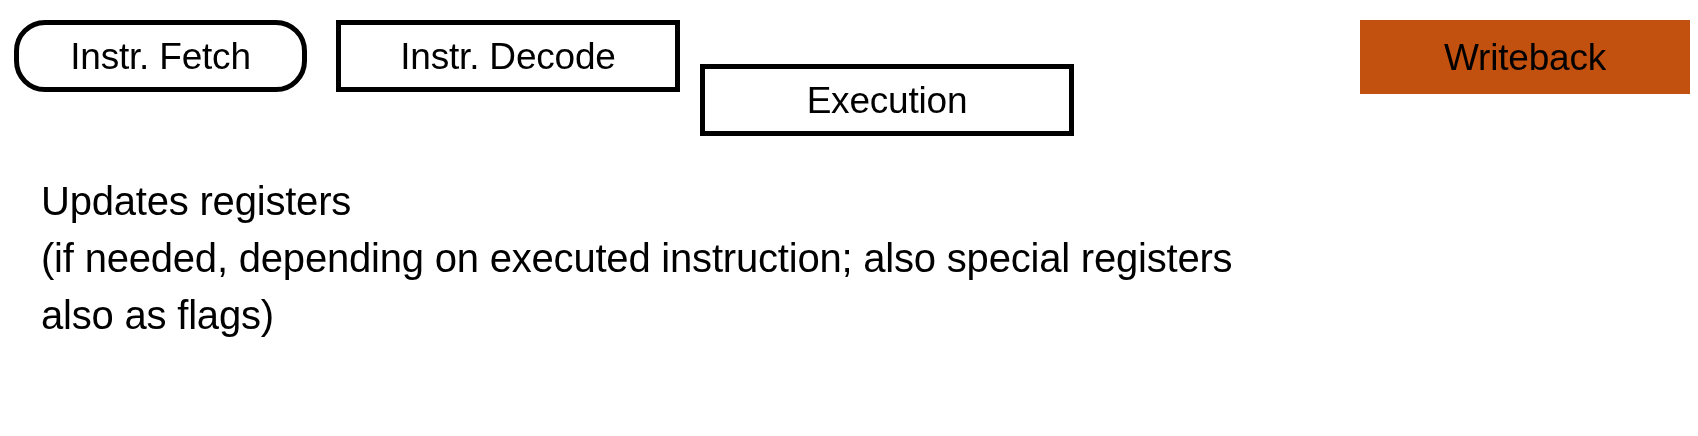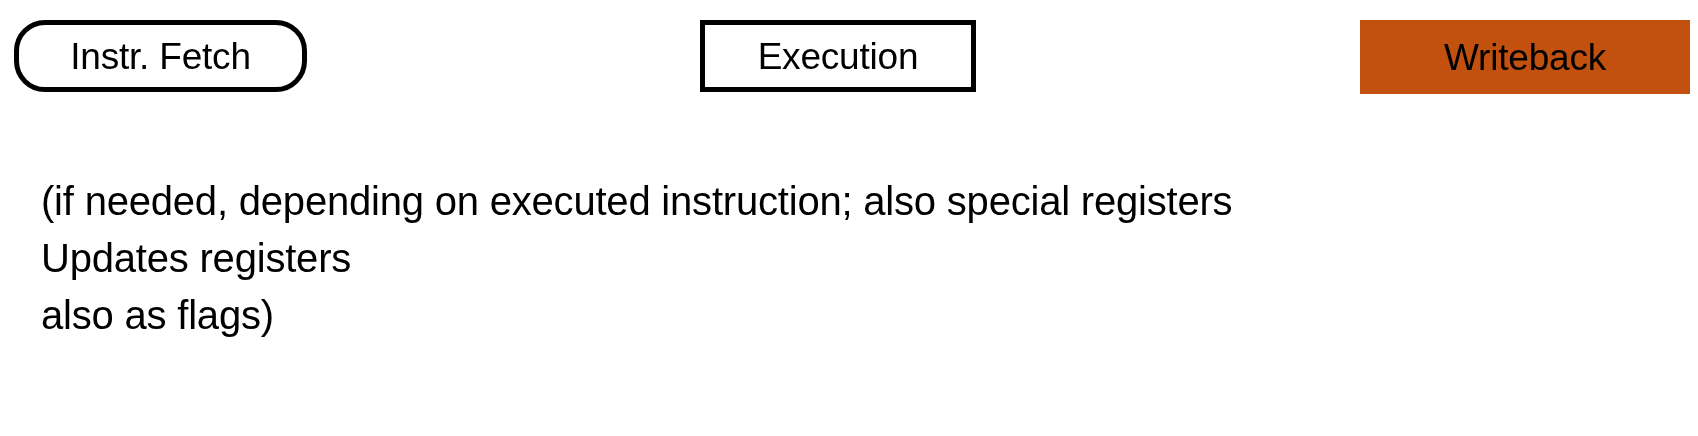--- a/index.html
+++ b/index.html
@@ -41,21 +41,21 @@
     background: #ffffff;
     border: 5px solid #000000;
     font-size: 37px;
     line-height: 1;
     letter-spacing: -0.2px;
     color: #000000;
     white-space: nowrap;
   }
   .stage-box.s1 { left: 14px;   width: 293px; border-radius: 31px; }
   .stage-box.s2 { left: 336px;  width: 344px; }
-  .stage-box.s3 { left: 700px;  width: 276px; }
+  .stage-box.s3 { left: 700px;  width: 374px; margin-top: 44px; }
   .stage-box.s4 { left: 1035px; width: 303px; }
 
   .stage-box.highlight {
     left: 1360px;
     width: 330px;
     top: 20px;
     height: 74px;
     border: none;
     background: #c2500f;
     color: #000000;
@@ -81,30 +81,33 @@
 </head>
 <body>
 
 <div class="slide">
 
   <div class="stage-row">
     <div class="stage-box s1">
       <span>Instr. Fetch</span>
     </div>
 
+    <div class="stage-box s2">
+      <span>Instr. Decode</span>
+    </div>
 
     <div class="stage-box s3">
       <span>Execution</span>
     </div>
 
 
     <div class="stage-box highlight">
       <span>Writeback</span>
     </div>
   </div>
 
   <div class="description">
+    <span class="line">Updates registers</span>
     <span class="line">(if needed, depending on executed instruction; also special registers</span>
-    <span class="line">Updates registers</span>
     <span class="line">also as flags)</span>
   </div>
 
 </div>
 
 </body></html>

